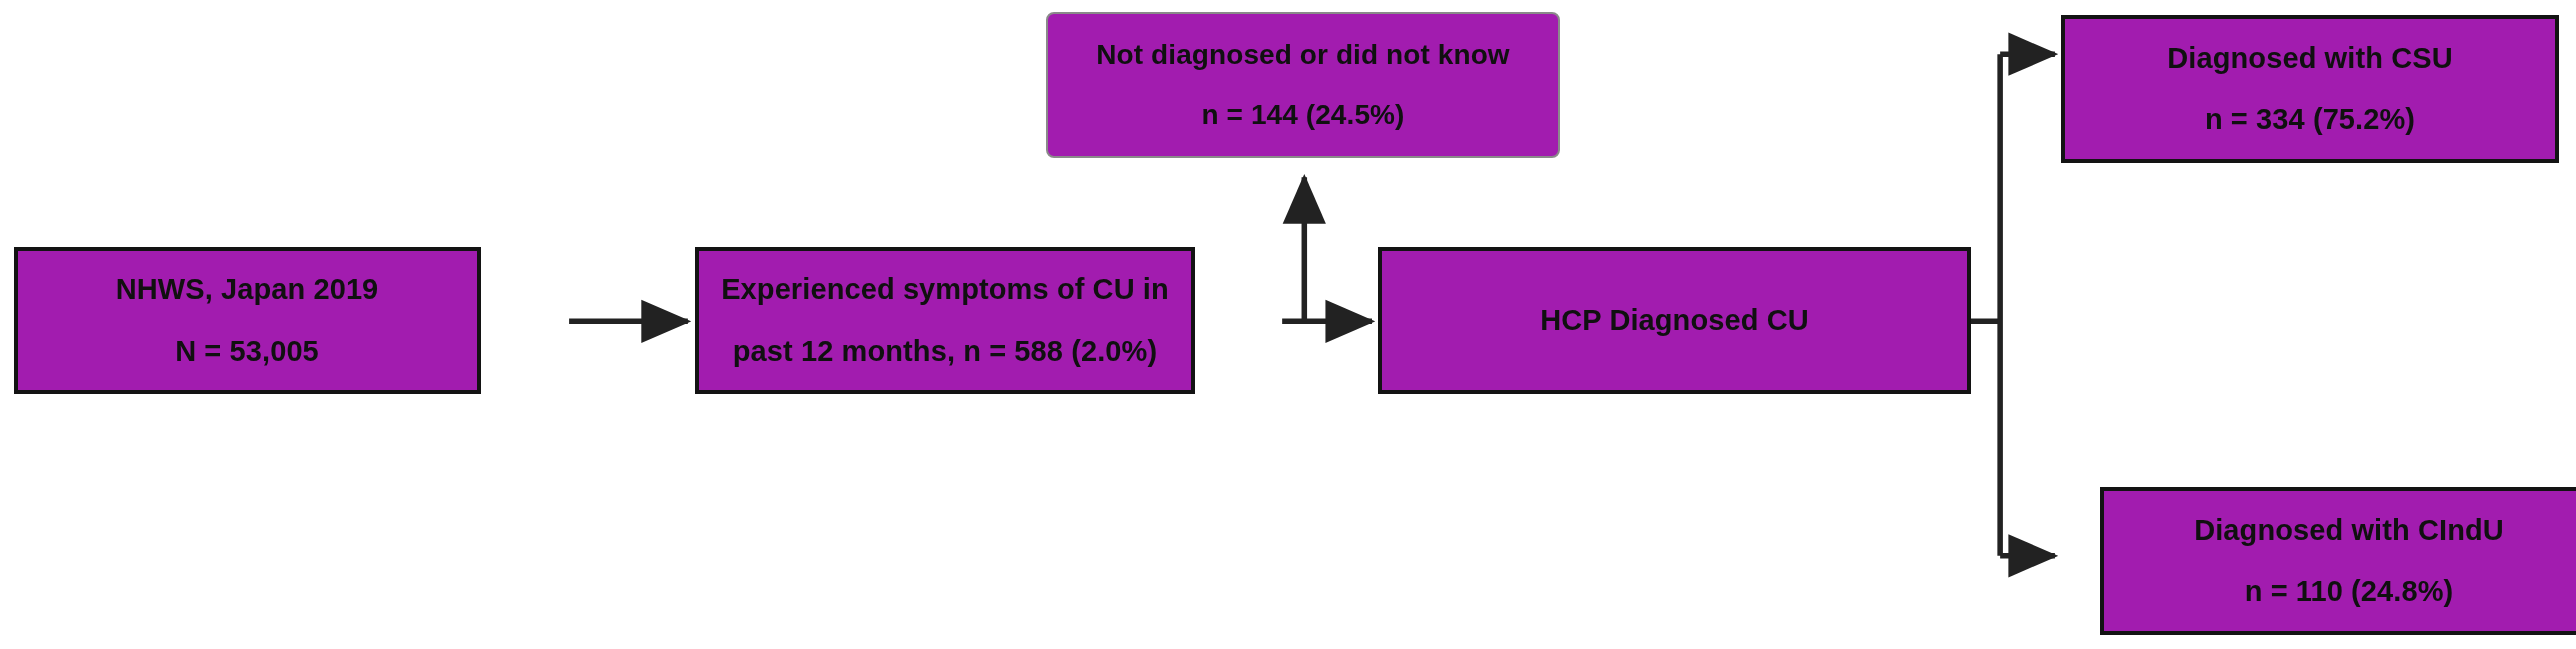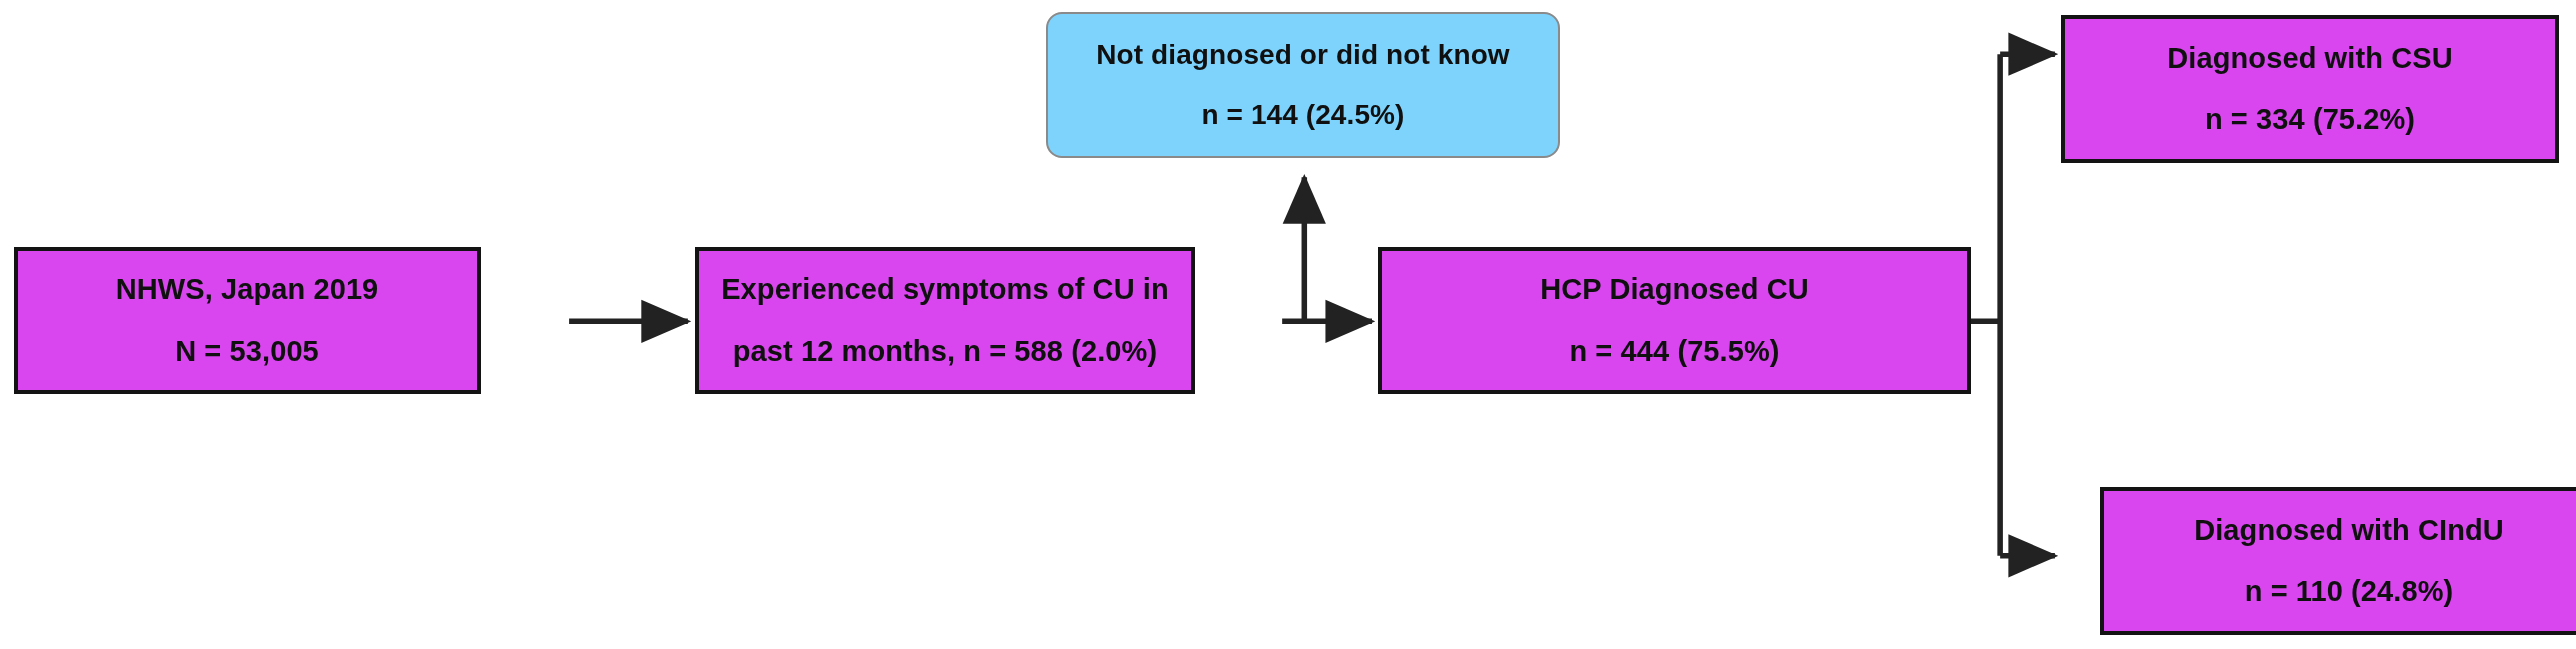--- a/index.html
+++ b/index.html
@@ -29,27 +29,27 @@
   }
   .node {
     position: absolute;
     box-sizing: border-box;
     display: flex;
     flex-direction: column;
     align-items: center;
     justify-content: center;
   }
   .node.filled {
-    background: #d946ef;
+    background: #a21caf;
     border: 4.3px solid #131313;
   }
   .node.outlined {
-    background: #7dd3fc;
+    background: #a21caf;
     border: 2.5px solid #8a8a8a;
-    border-radius: 16px;
+    border-radius: 8px;
   }
   .node-line {
     font-weight: bold;
     color: #101010;
     text-align: center;
     line-height: 1.15;
     white-space: nowrap;
     letter-spacing: 0.1px;
   }
   .node.filled .node-line { font-size: 29px; }
@@ -104,21 +104,20 @@
     <div class="node-line gap-top">past 12 months, n = 588 (2.0%)</div>
   </div>
 
   <div class="node outlined" style="left:1046px; top:12.3px; width:514px; height:146px;">
     <div class="node-line">Not diagnosed or did not know</div>
     <div class="node-line gap-top">n = 144 (24.5%)</div>
   </div>
 
   <div class="node filled" style="left:1378px; top:247px; width:593px; height:147px;">
     <div class="node-line">HCP Diagnosed CU</div>
-    <div class="node-line gap-top">n = 444 (75.5%)</div>
   </div>
 
   <div class="node filled" style="left:2061px; top:15.4px; width:498px; height:148px;">
     <div class="node-line">Diagnosed with CSU</div>
     <div class="node-line gap-top">n = 334 (75.2%)</div>
   </div>
 
   <div class="node filled" style="left:2061px; top:487px; width:498px; height:148px;margin-left:39px;">
     <div class="node-line">Diagnosed with CIndU</div>
     <div class="node-line gap-top">n = 110 (24.8%)</div>

